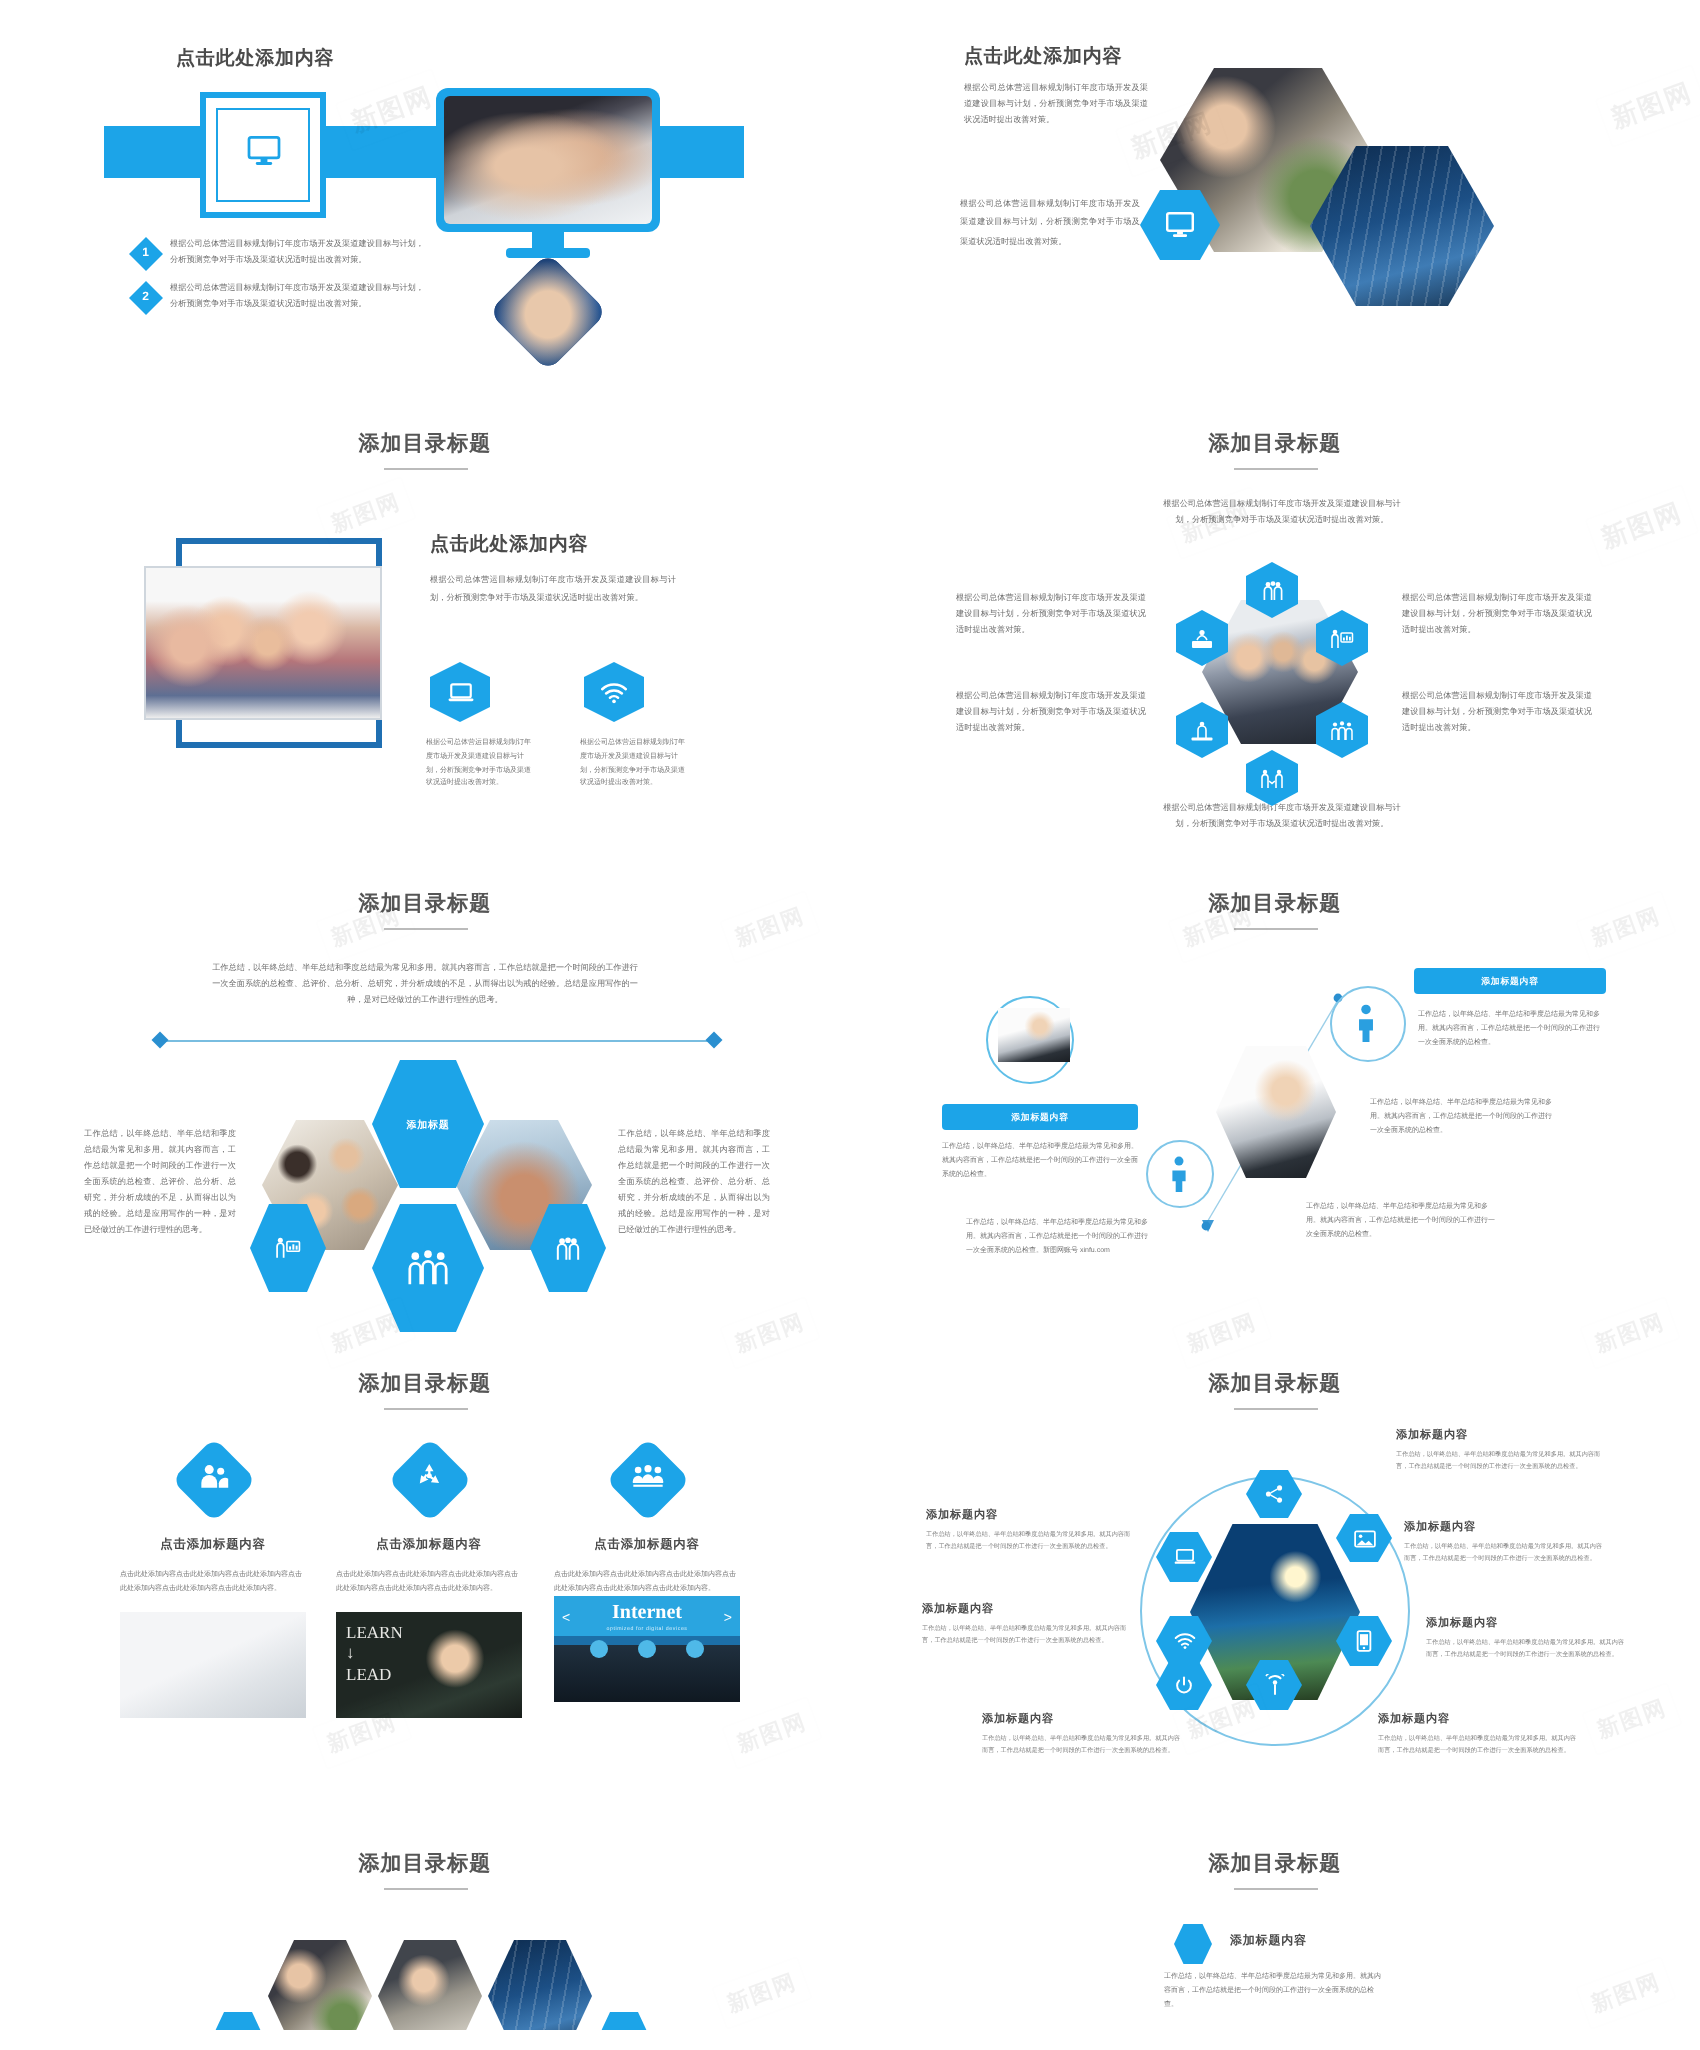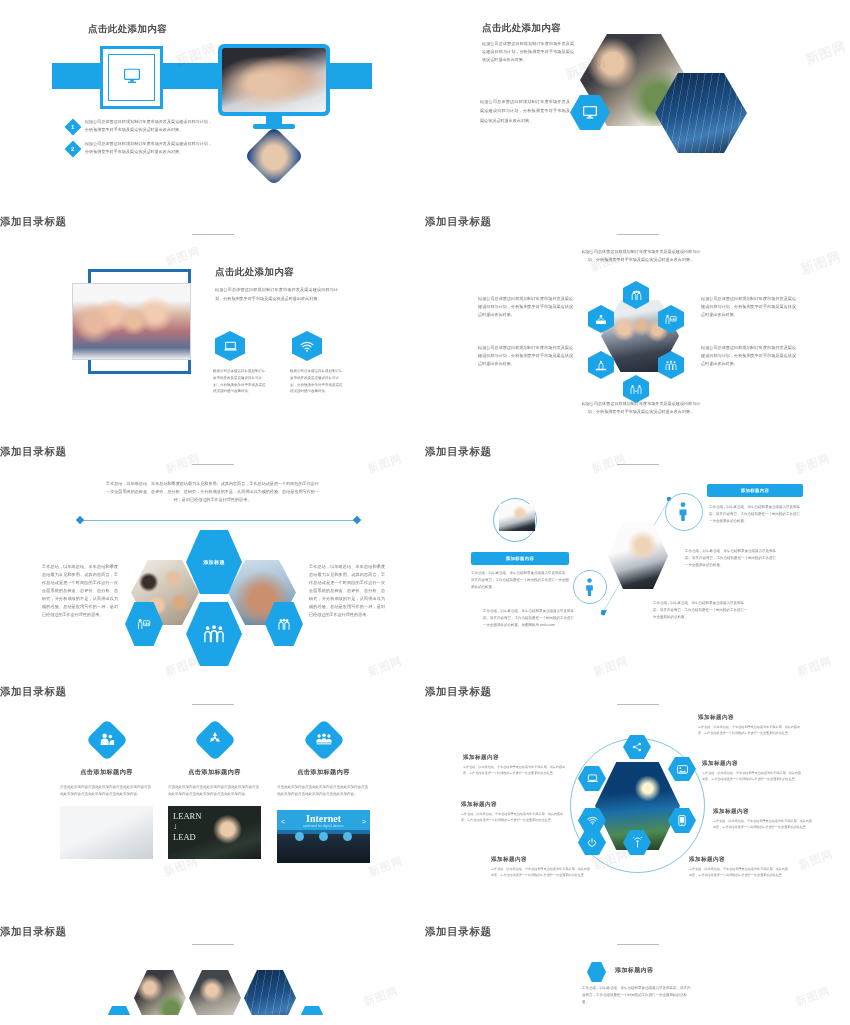--- a/index.html
+++ b/index.html
@@ -20,21 +20,21 @@
   .wm {
     position:absolute; font-size:13px; font-weight:bold; color:#000;
     opacity:.055; transform:rotate(-20deg); letter-spacing:1px;
     white-space:nowrap; pointer-events:none; user-select:none;
     border:1.4px solid rgba(0,0,0,.10); padding:3px 4px; border-radius:2px;
   }
   .wm.s { font-size:11px; }
 
   
   .cat-title {
-    text-align:left; font-size:10.5px; color:#555; font-weight:bold;
+    text-align:center; font-size:10.5px; color:#555; font-weight:bold;
     letter-spacing:.6px;
   }
   .cat-rule { width:42px; height:1px; background:#bbb; margin:5px auto 0; }
   .click-title { font-size:9.5px; color:#4b4b4b; font-weight:bold; letter-spacing:.4px; }
 
   .body-txt { font-size:4.1px; line-height:1.95; color:#6d6d6d; }
   .body-txt.j { text-align:justify; }
   .tiny { font-size:3.5px; line-height:1.95; color:#757575; }
   .mini { font-size:3.1px; line-height:1.9; color:#7b7b7b; }
 
@@ -474,21 +474,21 @@
               <circle cx="19.4" cy="4" r="2.5" fill="#fff"></circle>
               <path d="M.6 12.4a4 4 0 018 0v1.4h-8z" fill="#fff"></path>
               <path d="M7.8 11.4a4.2 4.2 0 018.4 0v2.4H7.8z" fill="#fff"></path>
               <path d="M15.4 12.4a4 4 0 018 0v1.4h-8z" fill="#fff"></path>
               <rect x="1" y="15" width="22" height="1.6" fill="#fff"></rect>
             </svg>
         </span>
       </div>
       <div class="click-title" style="text-align:center;margin-top:13px;font-size:6.2px;">点击添加标题内容</div>
       <div class="tiny j" style="margin-top:7px;">点击此处添加内容点击此处添加内容点击此处添加内容点击此处添加内容点击此处添加内容点击此处添加内容。</div>
-      <div class="ph ph-internet" style="margin-top:12px;width:93px;height:53px;position:relative;overflow:hidden;">
+      <div class="ph ph-internet" style="margin-top:0;width:93px;height:53px;position:relative;overflow:hidden;">
         <span style="position:absolute;left:0;right:0;top:3px;text-align:center;color:#fff;font-size:10px;font-weight:bold;font-family:'Liberation Serif',serif;">Internet</span>
         <span style="position:absolute;left:4px;top:8px;color:#fff;font-size:7px;">&lt;</span>
         <span style="position:absolute;right:4px;top:8px;color:#fff;font-size:7px;">&gt;</span>
         <span style="position:absolute;left:0;right:0;top:15px;text-align:center;color:#d9f0fb;font-size:2.6px;letter-spacing:.3px;">optimized for digital devices</span>
         <span style="position:absolute;left:18px;top:22px;width:9px;height:9px;border-radius:50%;background:#4fb9e8;"></span>
         <span style="position:absolute;left:42px;top:22px;width:9px;height:9px;border-radius:50%;background:#4fb9e8;"></span>
         <span style="position:absolute;left:66px;top:22px;width:9px;height:9px;border-radius:50%;background:#4fb9e8;"></span>
       </div>
     </div>
   </div>

